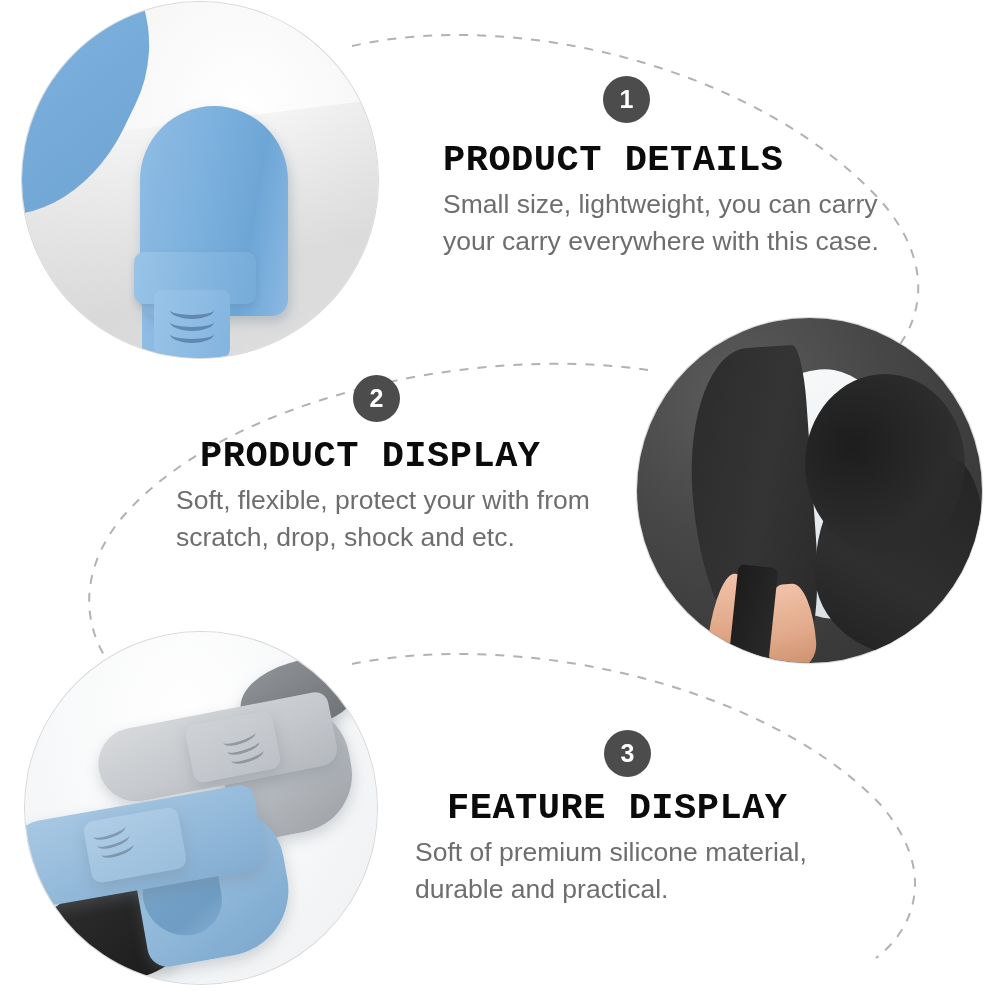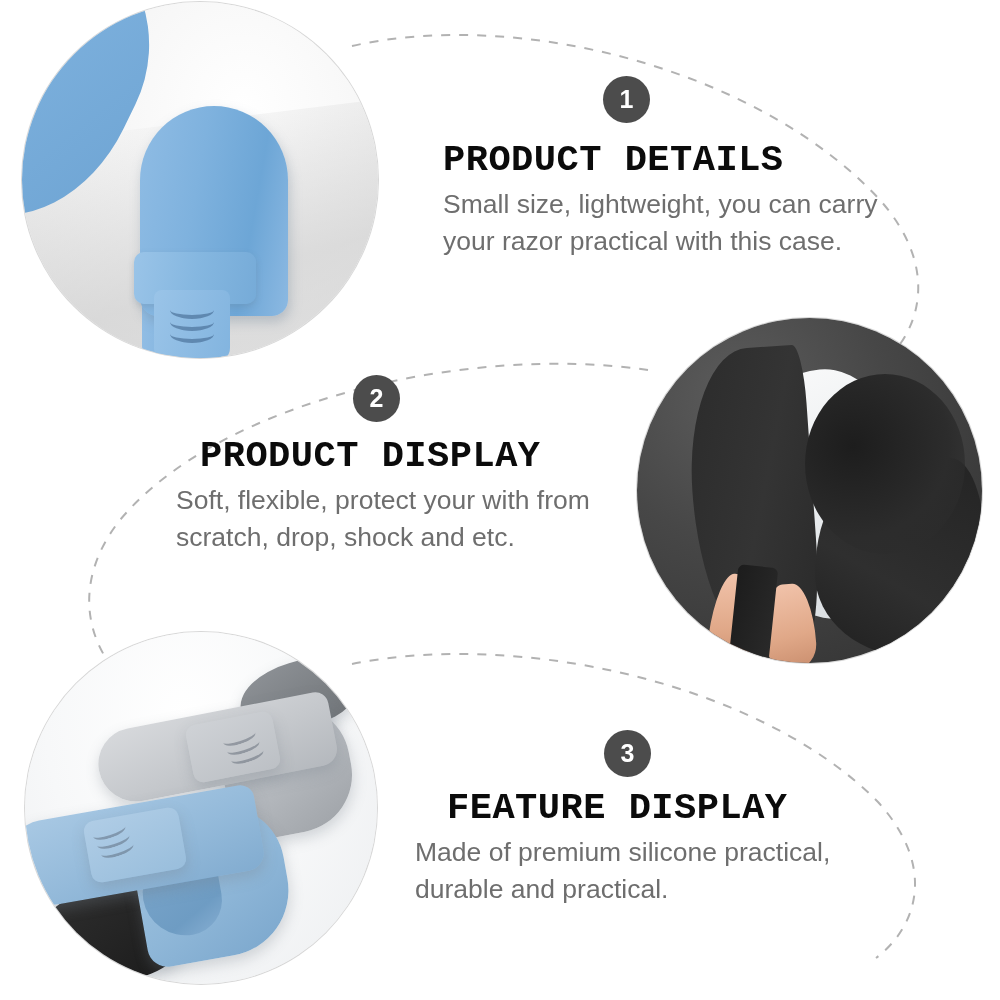--- a/index.html
+++ b/index.html
@@ -391,28 +391,28 @@
       <div class="cover blue-band"></div>
       <div class="chev-mark b1"></div>
       <div class="chev-mark b2"></div>
       <div class="chev-mark b3"></div>
     </div>
   </div>
 
   <div id="block-1" class="block">
     <div class="badge">1</div>
     <h2 class="heading">PRODUCT DETAILS</h2>
-    <p class="body-text">Small size, lightweight, you can carry your razor practical with this case.</p>
+    <p class="body-text">Small size, lightweight, you can carry your carry everywhere with this case.</p>
   </div>
 
   <div id="block-2" class="block">
     <div class="badge">2</div>
     <h2 class="heading">PRODUCT DISPLAY</h2>
     <p class="body-text">Soft, flexible, protect your with from scratch, drop, shock and etc.</p>
   </div>
 
   <div id="block-3" class="block">
     <div class="badge">3</div>
     <h2 class="heading">FEATURE DISPLAY</h2>
-    <p class="body-text">Made of premium silicone practical, durable and practical.</p>
+    <p class="body-text">Soft of premium silicone material, durable and practical.</p>
   </div>
 
 </div>
 
 </body></html>

